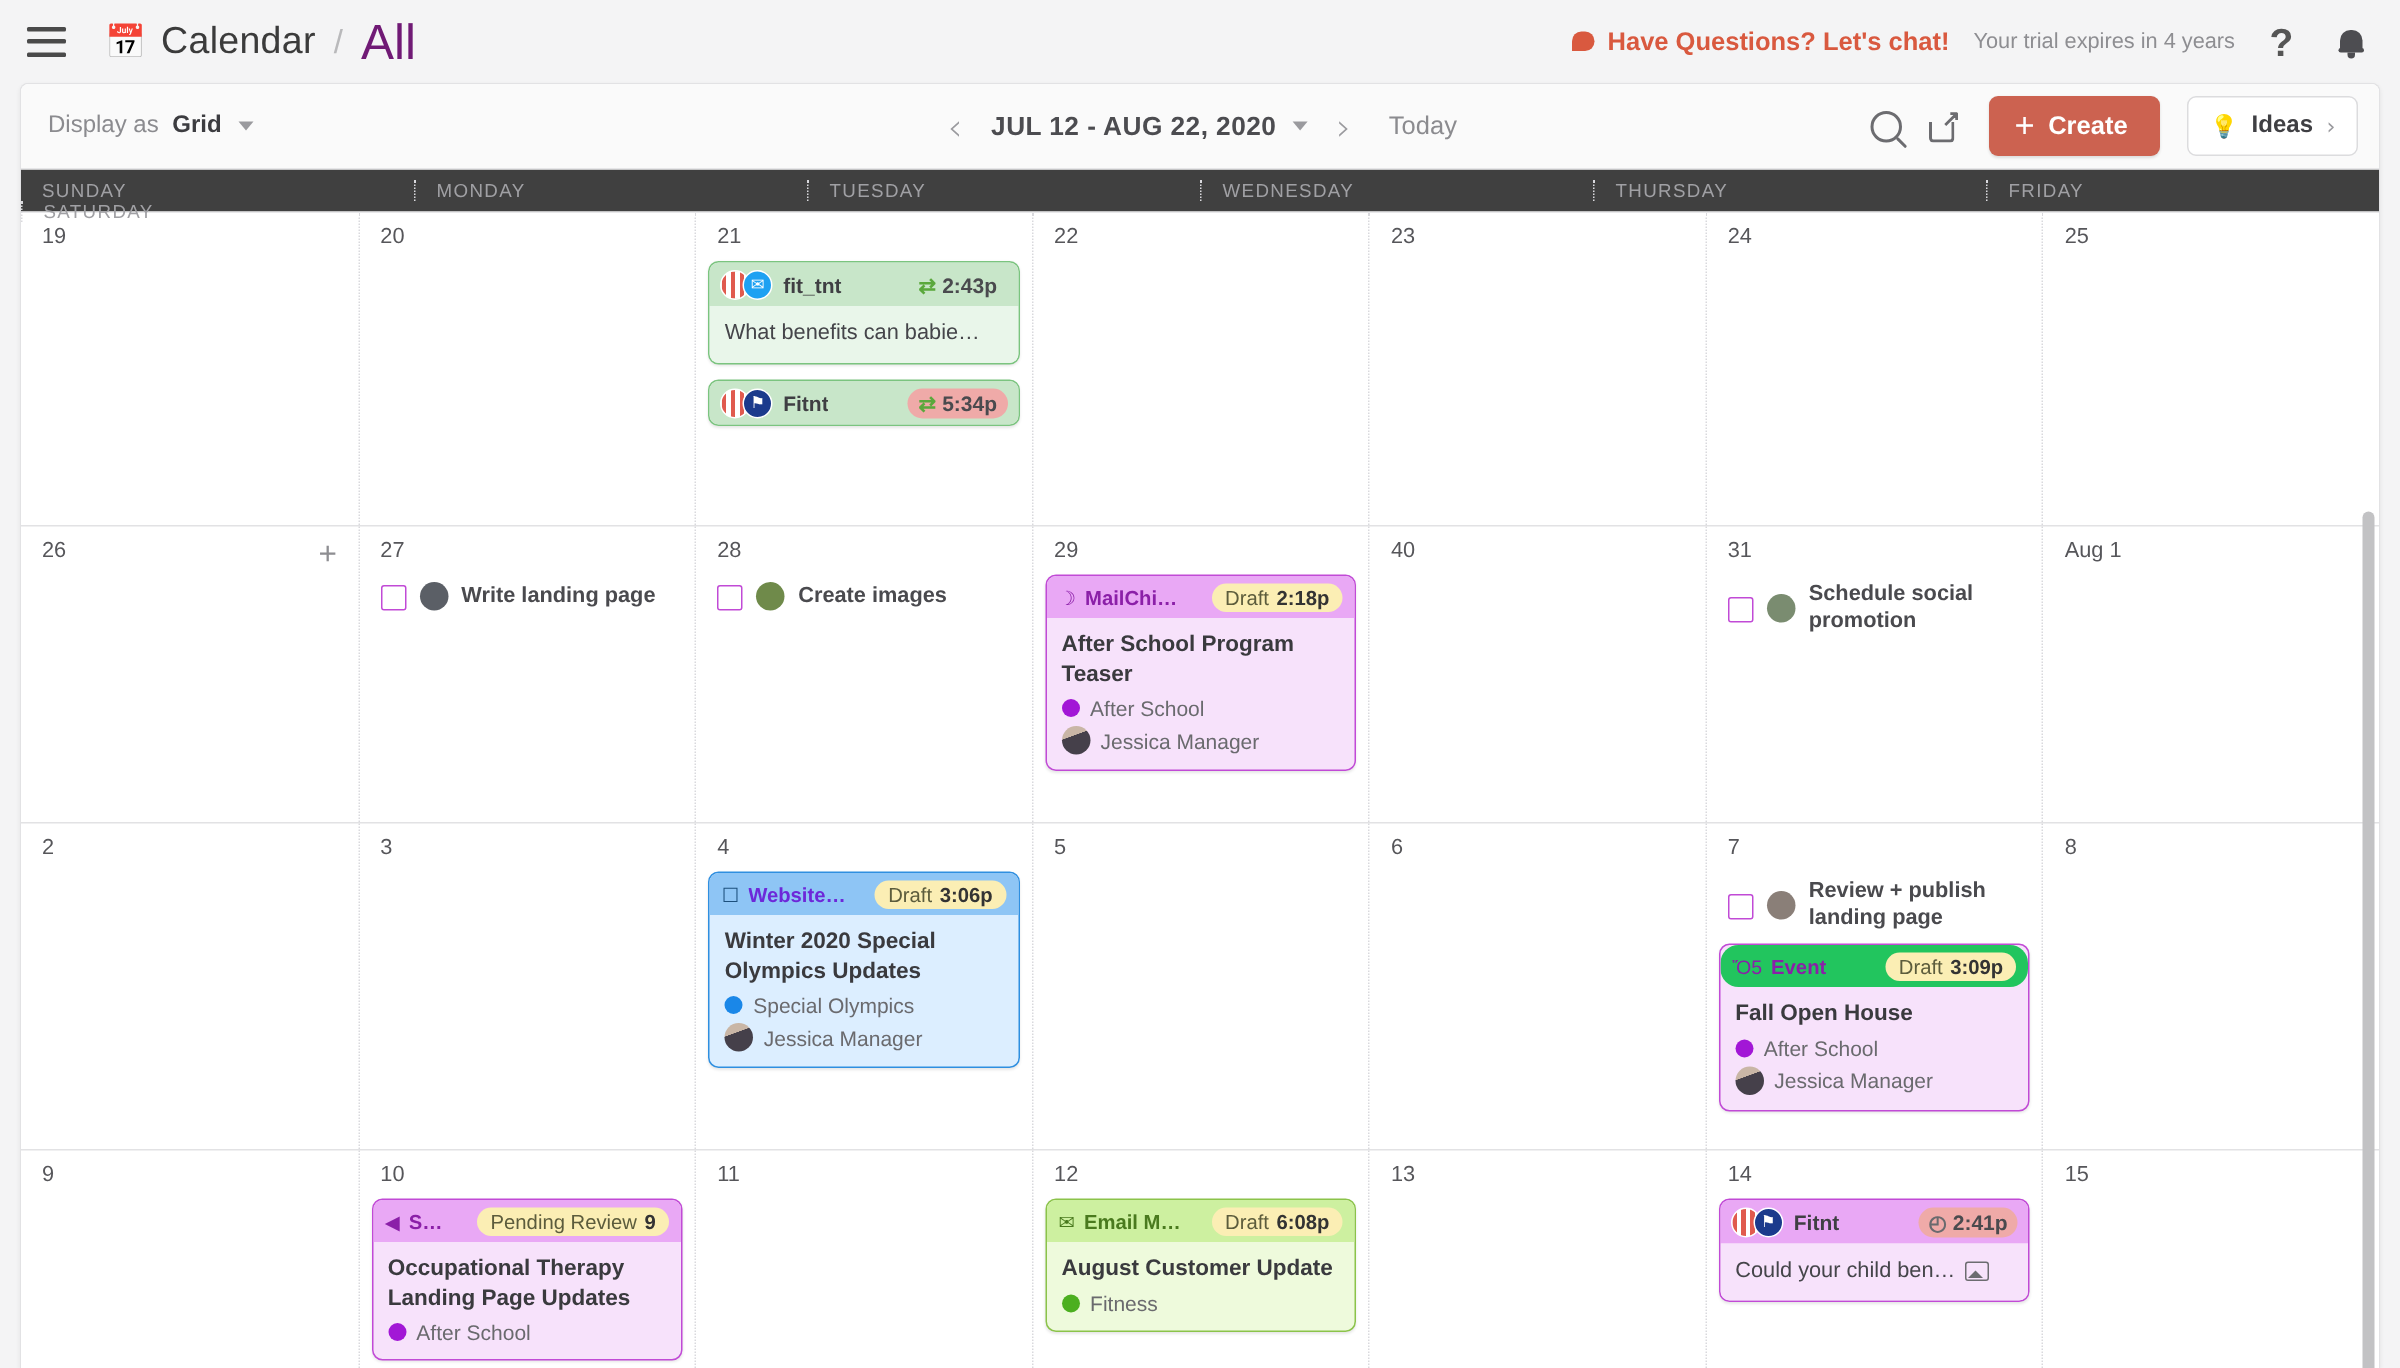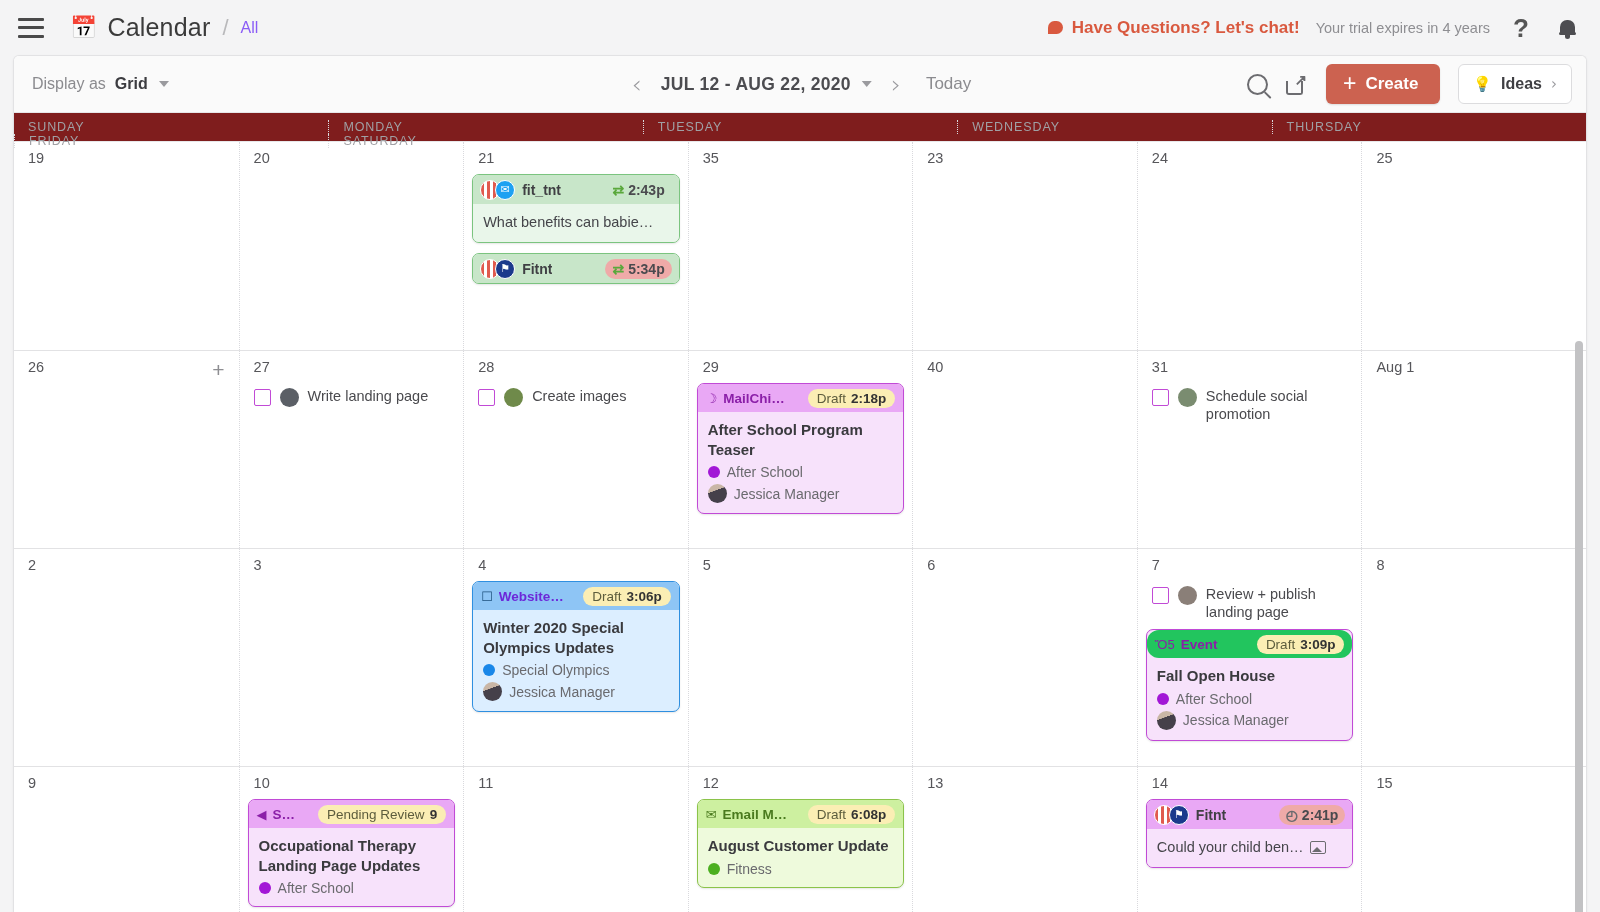--- a/index.html
+++ b/index.html
@@ -15,21 +15,21 @@
     display: flex; align-items: center;
     padding: 0 18px 0 18px; position: relative;
   }
   .hamburger { width: 26px; height: 20px; display: flex; flex-direction: column;
     justify-content: space-between; cursor: pointer; margin-right: 26px; }
   .hamburger span { display: block; height: 3px; background: #4a4a4a; border-radius: 1px; }
   .brand { display: flex; align-items: center; gap: 10px; }
   .brand-icon { font-size: 22px; line-height: 1; color: #3b3b3b; }
   .brand-title { font-size: 25px; color: #3b3b3b; font-weight: 400; letter-spacing: .2px; }
   .brand-sep { font-size: 22px; color: #b9b9bb; margin: 0 2px; }
-  .brand-sub { font-size: 16px; color: #8b5cf6; font-weight: 400; }
+  .brand-sub { font-size: 33px; color: #701a75; font-weight: 400; }
 
   .topbar-right { margin-left: auto; display: flex; align-items: center; gap: 16px; }
   .chat-link { display: flex; align-items: center; gap: 9px; color: #d9593f;
     font-size: 17px; font-weight: 600; cursor: pointer; }
   .chat-bubble { width: 15px; height: 13px; background: #d9593f; border-radius: 50% 50% 50% 0/60% 60% 60% 0; display:inline-block; }
   .trial { font-size: 14.5px; color: #8e8e92; }
   .icon-btn { width: 30px; height: 30px; display: flex; align-items: center;
     justify-content: center; cursor: pointer; color: #5a5a5e; }
   .q-mark { font-size: 26px; font-weight: 700; color: #555; line-height: 1; }
   .bell { width: 17px; height: 20px; position: relative; }
@@ -83,22 +83,22 @@
   .plus-sign { font-size: 23px; font-weight: 400; line-height: 1; margin-top: -2px; }
   .ideas-btn { border: 1px solid #dcdcde; background: #fff; border-radius: 6px; height: 40px;
     display: flex; align-items: center; gap: 9px; padding: 0 14px; cursor: pointer;
     font-size: 16px; font-weight: 600; color: #3f3f43; }
   .bulb { font-size: 15px; }
   .ideas-chev { color: #9a9a9e; font-size: 15px; font-weight: 400;
     font-family: "DejaVu Sans", sans-serif; }
 
   
   .grid-wrap { position: absolute; left: 0; right: 0; top: 57px; bottom: 0; overflow: hidden; }
-  .dow-row { display: grid; grid-template-columns: repeat(5, 1fr); height: 28px;
-    padding-top: 7px; background: #7f1d1d; }
+  .dow-row { display: grid; grid-template-columns: repeat(6, 1fr); height: 28px;
+    padding-top: 7px; background: #404040; }
   .dow { font-size: 12.5px; color: #a0a0a4; letter-spacing: .9px; padding-left: 14px;
     font-weight: 400; border-left: 1px dotted #d9d9dd; }
   .dow:first-child { border-left: none; }
 
   .weeks { border-top: 1px solid #e8e8ea; }
   .week { display: grid; grid-template-columns: repeat(7, 1fr);
     border-bottom: 1px solid #e2e2e4; }
   .week.w1 { height: 209px; }
   .week.w2 { height: 198px; }
   .week.w3 { height: 218px; }
@@ -148,22 +148,22 @@
   .ccard-body { padding: 8px 10px 10px 10px; }
   .ccard-title { font-size: 15px; font-weight: 700; color: #3a3a3e; line-height: 1.3;
     margin-bottom: 5px; }
   .meta-row { display: flex; align-items: center; gap: 7px; font-size: 14px;
     color: #6a6a6e; margin-top: 4px; }
   .dot { width: 12px; height: 12px; border-radius: 50%; flex-shrink: 0; }
   .mini-av { width: 19px; height: 19px; border-radius: 50%; flex-shrink: 0;
     background: linear-gradient(160deg,#c9b6a6 35%,#45404a 36%); }
 
   
-  .task { display: flex; align-items: flex-start; gap: 9px; padding: 4px 2px 4px 6px;
-    margin-bottom: 4px; cursor: pointer; }
+  .task { display: flex; align-items: center; gap: 9px; padding: 4px 2px 4px 6px;
+    margin-bottom: 4px; cursor: pointer; font-weight: bold; }
   .task-cb { width: 17px; height: 17px; border: 1.8px solid #c14ad6; border-radius: 2px;
     background: #fff; flex-shrink: 0; margin-top: 2px; }
   .task-av { width: 19px; height: 19px; border-radius: 50%; flex-shrink: 0; margin-top: 1px; }
   .task-text { font-size: 14.5px; color: #4a4a4e; line-height: 1.25; }
 
   
   .vscroll { position: absolute; right: 3px; top: 148px; width: 8px; bottom: 0;
     cursor: pointer; }
   .vthumb { position: absolute; top: 80px; left: 0; width: 8px; height: 640px;
     background: #c2c2c4; border-radius: 4px; }
@@ -281,21 +281,21 @@
                 </div>
                 <div class="post-name">Fitnt</div>
                 <div class="post-time pill-red">
                   <span style="color: rgb(90, 168, 60);">⇄</span>
                   <span>5:34p</span>
                 </div>
               </div>
             </div>
           </div>
           <div class="day first-week">
-            <div class="daynum" style="padding-top: 8px;">35</div>
+            <div class="daynum" style="padding-top: 8px;">22</div>
           </div>
           <div class="day first-week">
             <div class="daynum" style="padding-top: 8px;">23</div>
           </div>
           <div class="day first-week">
             <div class="daynum" style="padding-top: 8px;">24</div>
           </div>
           <div class="day first-week">
             <div class="daynum" style="padding-top: 8px;">25</div>
           </div>

